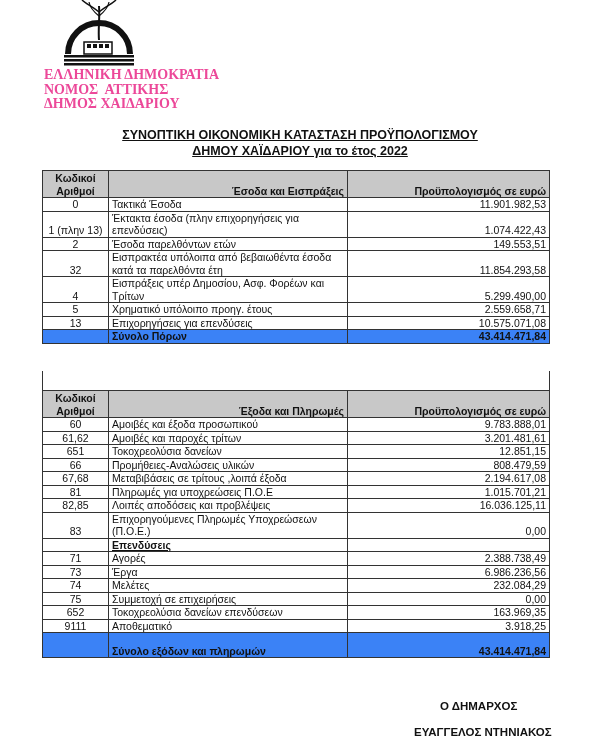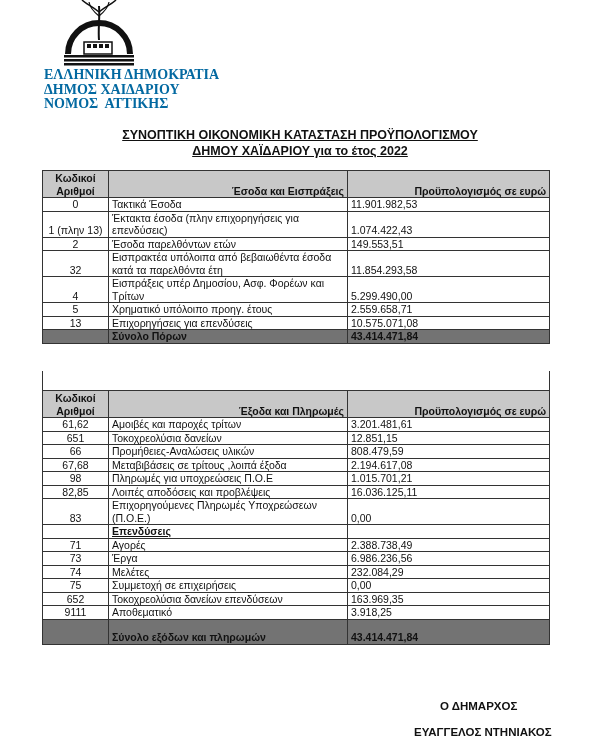--- a/index.html
+++ b/index.html
@@ -1,28 +1,28 @@
 <!DOCTYPE html>
 <html><head>
 <meta charset="utf-8">
 <style>
   html, body { margin:0; padding:0; background:#ffffff; }
   body { width:600px; height:742px; position:relative; overflow:hidden; font-family:"Liberation Sans", sans-serif; color:#111; }
   .logo { position:absolute; left:56px; top:0; width:86px; height:66px; }
-  .org { position:absolute; left:44px; top:68px; font-family:"Liberation Serif", serif; font-weight:bold; font-size:14px; line-height:14.5px; color:#0369a1; }
+  .org { position:absolute; left:44px; top:68px; font-family:"Liberation Serif", serif; font-weight:bold; font-size:14px; line-height:14.5px; color:#ec4899; }
   .title { position:absolute; left:0; width:600px; top:127px; text-align:center; font-weight:bold; font-size:12.5px; line-height:16px; }
   .title span { text-decoration:underline; display:block; }
   table { border-collapse:collapse; position:absolute; left:42px; width:508px; font-size:10.5px;border-radius:6px; }
   td { border:1px solid #333; padding:0 3px; line-height:12.5px; vertical-align:bottom; }
   td.code { width:59px; text-align:center; }
   td.desc { width:232px; }
-  td.amt { }
+  td.amt { text-align:right; }
   tr.hdr td { background:#c8c8c8; font-weight:bold; height:26px; }
   tr.hdr td.desc, tr.hdr td.amt { text-align:right; }
-  tr.total td { background:#737373; font-weight:bold; }
+  tr.total td { background:#3b82f6; font-weight:bold; }
   tr.total2 td { height:24px;margin-top:12px; }
   .ul { text-decoration:underline; font-weight:bold; }
   #t1 { top:170px; }
   #t2 { top:390px; }
   .spacer { position:absolute; left:42px; top:371px; width:506px; height:19px; border-left:1px solid #333; border-right:1px solid #333; }
   .sig { position:absolute; left:0; width:100%; font-weight:bold; font-size:11.5px; }
 </style>
 </head>
 <body>
 
@@ -38,22 +38,22 @@
     <rect x="37" y="44" width="4" height="4" fill="#111"></rect>
   <rect x="43" y="44" width="4" height="4" fill="#111"></rect>
     <rect x="49" y="44" width="4" height="4" fill="#111"></rect>
   <rect x="8" y="55" width="70" height="2.5" fill="#111"></rect>
   <rect x="8" y="59" width="70" height="2.5" fill="#111"></rect>
   <rect x="8" y="63" width="70" height="2.5" fill="#111"></rect>
 </svg>
 
 <div class="org">
   <div>ΕΛΛΗΝΙΚΗ ΔΗΜΟΚΡΑΤΙΑ</div>
+  <div style="white-space:pre">ΝΟΜΟΣ  ΑΤΤΙΚΗΣ</div>
   <div>ΔΗΜΟΣ ΧΑΙΔΑΡΙΟΥ</div>
-  <div style="white-space:pre">ΝΟΜΟΣ  ΑΤΤΙΚΗΣ</div>
 </div>
 
 <div class="title">
   <span>ΣΥΝΟΠΤΙΚΗ ΟΙΚΟΝΟΜΙΚΗ ΚΑΤΑΣΤΑΣΗ ΠΡΟΫΠΟΛΟΓΙΣΜΟΥ</span>
   <span>ΔΗΜΟΥ ΧΑΪΔΑΡΙΟΥ για το έτος 2022</span>
 </div>
 
 <table id="t1">
   <tbody>
       <tr class="hdr">
@@ -113,41 +113,46 @@
 <table id="t2">
   <tbody>
       <tr class="hdr">
     <td class="code">Κωδικοί Αριθμοί</td>
     <td class="desc">Έξοδα και Πληρωμές</td>
     <td class="amt">Προϋπολογισμός σε ευρώ</td>
   </tr>
   </tbody>
     <tbody id="exp-body">
       <tr>
+        <td class="code">60</td>
+        <td class="desc">Αμοιβές και έξοδα προσωπικού</td>
+        <td class="amt">9.783.888,01</td>
+      </tr>
+      <tr>
         <td class="code">61,62</td>
         <td class="desc">Αμοιβές και παροχές τρίτων</td>
         <td class="amt">3.201.481,61</td>
       </tr>
       <tr>
         <td class="code">651</td>
         <td class="desc">Τοκοχρεολύσια δανείων</td>
         <td class="amt">12.851,15</td>
       </tr>
       <tr>
         <td class="code">66</td>
         <td class="desc">Προμήθειες-Αναλώσεις υλικών</td>
         <td class="amt">808.479,59</td>
       </tr>
       <tr>
         <td class="code">67,68</td>
         <td class="desc">Μεταβιβάσεις σε τρίτους ,λοιπά έξοδα</td>
         <td class="amt">2.194.617,08</td>
       </tr>
       <tr>
-        <td class="code">98</td>
+        <td class="code">81</td>
         <td class="desc">Πληρωμές για υποχρεώσεις Π.Ο.Ε</td>
         <td class="amt">1.015.701,21</td>
       </tr>
       <tr>
         <td class="code">82,85</td>
         <td class="desc">Λοιπές αποδόσεις και προβλέψεις</td>
         <td class="amt">16.036.125,11</td>
       </tr>
       <tr>
         <td class="code">83</td>

